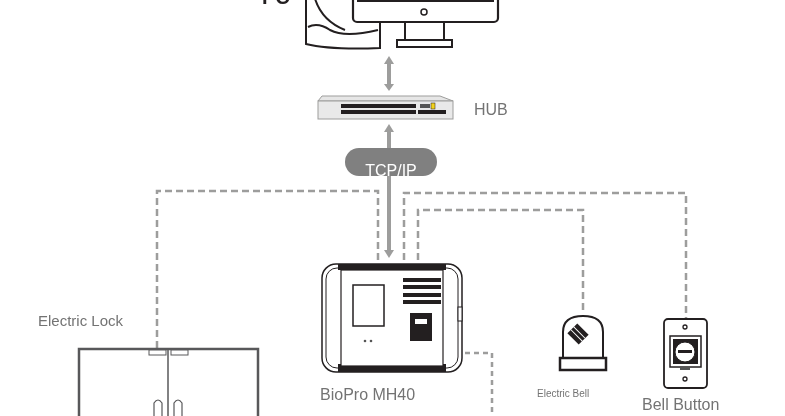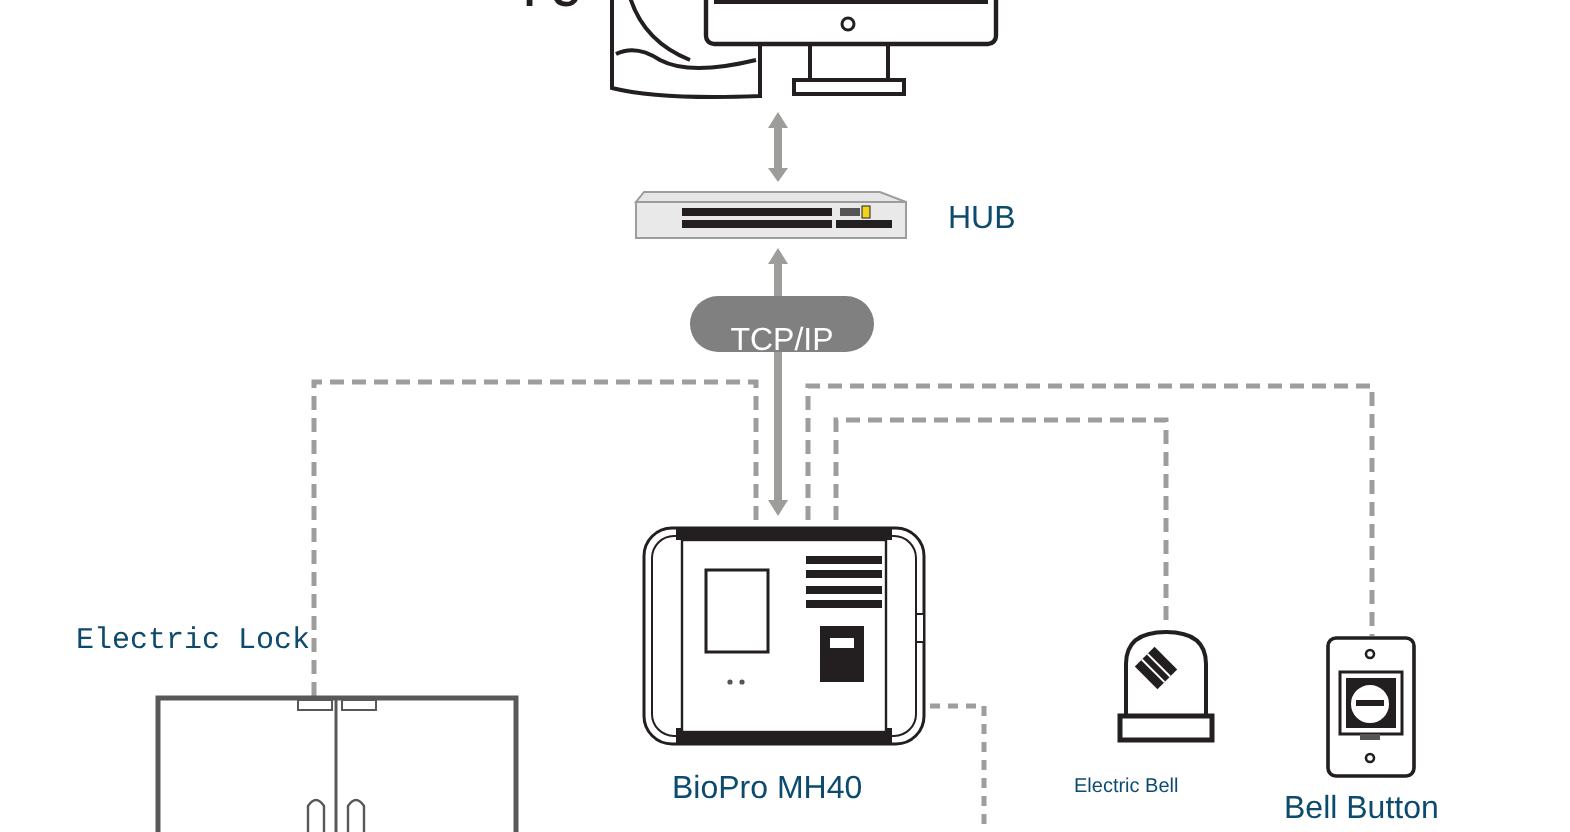--- a/index.html
+++ b/index.html
@@ -1,17 +1,17 @@
 <!DOCTYPE html>
 <html><head>
 <meta charset="utf-8">
 <style>
   html, body { margin:0; padding:0; background:#ffffff; }
   body { width:785px; height:416px; overflow:hidden; position:relative; font-family:"Liberation Sans", sans-serif; }
-  .label { position:absolute; color:#0c4a6e; font-family:"Liberation Sans", sans-serif; white-space:nowrap; }
+  .label { position:absolute; color:#737373; font-family:"Liberation Sans", sans-serif; white-space:nowrap; }
   svg { position:absolute; left:0; top:0; }
 </style>
 </head>
 <body>
 
 <svg width="785" height="416" viewBox="0 0 785 416">
 
   <g>
 
     <path d="M306,-5 L306,44 Q330,50 380,48 L380,-5" fill="#fff" stroke="#231f20" stroke-width="2"></path>
@@ -112,16 +112,16 @@
     <rect x="673" y="339" width="25" height="25" fill="#231f20"></rect>
     <circle cx="685" cy="352" r="10" fill="#fff" stroke="#231f20" stroke-width="1"></circle>
     <rect x="678" y="350" width="14" height="3" fill="#231f20"></rect>
     <rect x="680" y="367" width="10" height="3" fill="#555"></rect>
   </g>
 </svg>
 
 <div class="label" style="left:262px; top:-14px; font-size:20px; font-weight:bold; color:#231f20;">PC</div>
 <div class="label" style="left:474px; top:101px; font-size:16px;">HUB</div>
 <div class="label" style="left:345px; top:152px; width:92px; text-align:center; font-size:16px; color:#ffffff;margin-top:10px;">TCP/IP</div>
-<div class="label" style="left:336px; top:386px; font-size:16px;">BioPro MH40</div>
-<div class="label" style="left:38px; top:312px; font-size:15px;font-family:Liberation Mono, monospace;">Electric Lock</div>
+<div class="label" style="left:320px; top:386px; font-size:16px;">BioPro MH40</div>
+<div class="label" style="left:38px; top:312px; font-size:15px;">Electric Lock</div>
 <div class="label" style="left:537px; top:388px; font-size:10px;">Electric Bell</div>
 <div class="label" style="left:642px; top:396px; font-size:16px;">Bell Button</div>
 
 </body></html>

